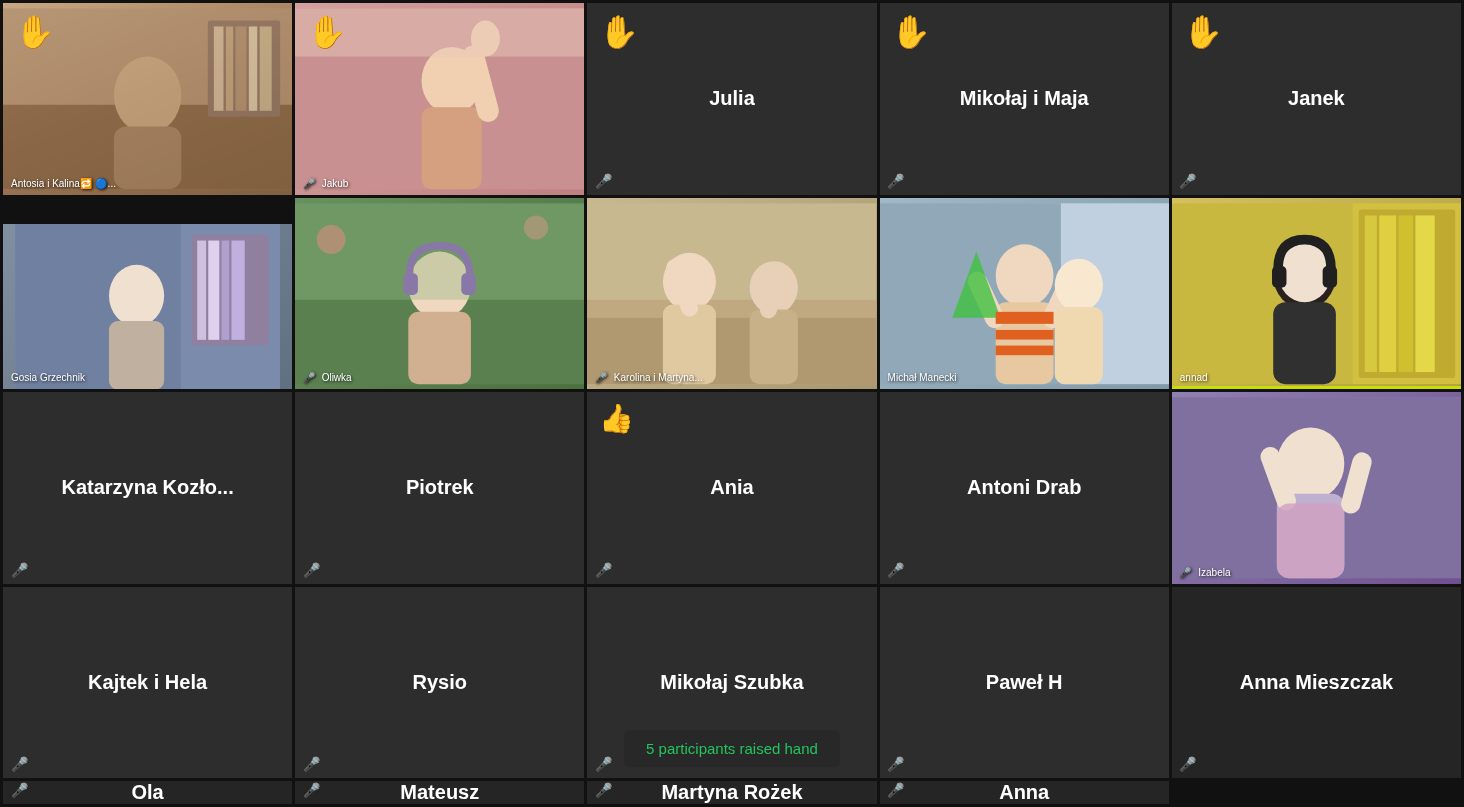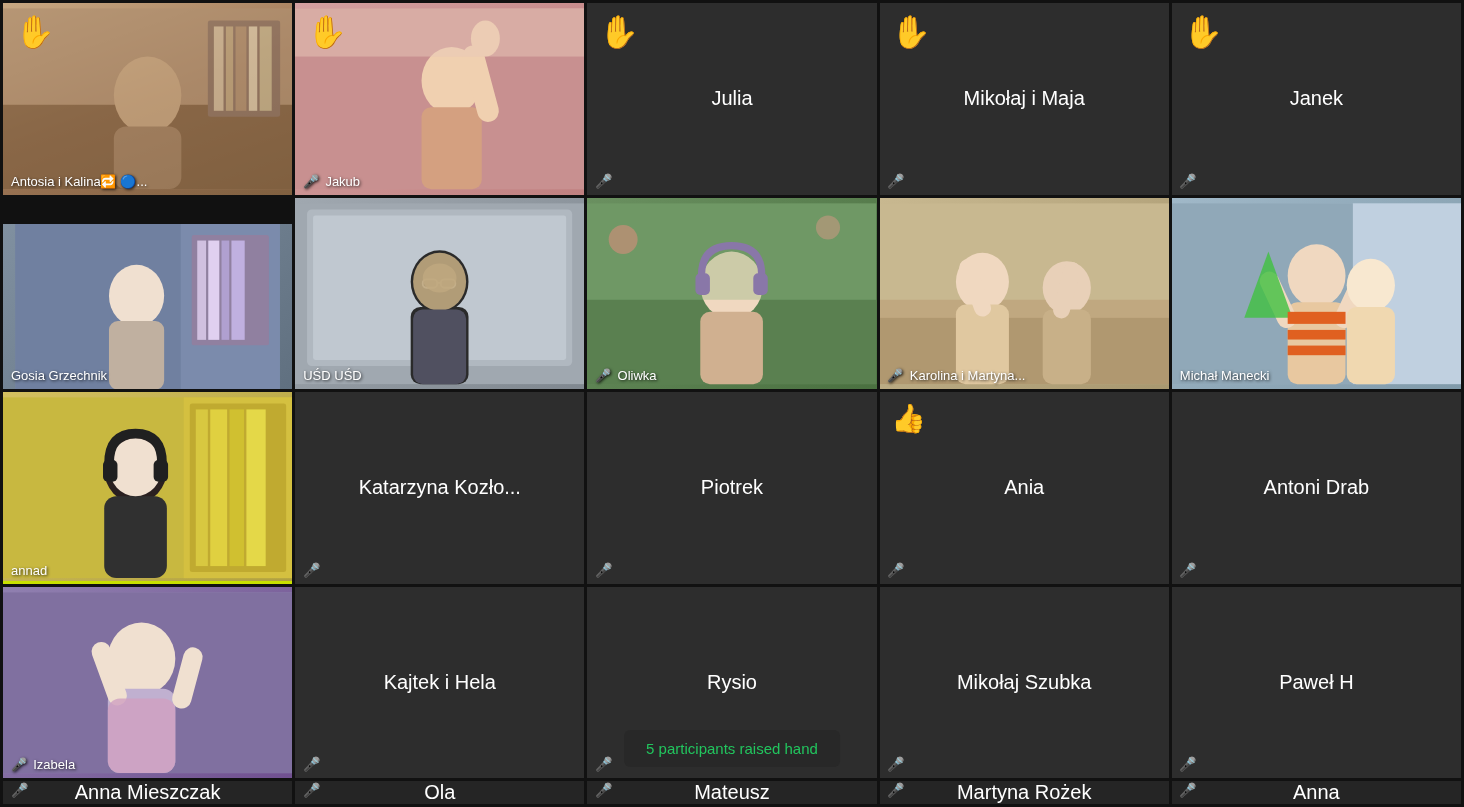--- a/index.html
+++ b/index.html
@@ -31,32 +31,32 @@
     .tile.active-border {
       outline: 3px solid #c8e000;
       outline-offset: -3px;
       margin-top: 26px;
     }
     .tile-name {
       position: absolute;
       bottom: 6px;
       left: 8px;
       color: #fff;
-      font-size: 13px;
+      font-size: 10px;
       font-weight: 500;
       text-shadow: 1px 1px 3px rgba(0,0,0,0.8);
       z-index: 10;
       display: flex;
       align-items: center;
       gap: 4px;
     }
     .tile-name-center {
       color: #fff;
       font-size: 20px;
-      font-weight: 400;
+      font-weight: 700;
       text-align: center;
       padding: 0 10px;
       z-index: 10;
       position: relative;
     }
     .raised-hand {
       position: absolute;
       top: 10px;
       left: 12px;
       font-size: 32px;
@@ -188,43 +188,20 @@
         <rect x="175" y="15" width="10" height="90" fill="#e0d0f0"></rect>
         <rect x="187" y="15" width="7" height="90" fill="#b0a0d0"></rect>
         <rect x="196" y="15" width="12" height="90" fill="#c0b0e0"></rect>
       </svg>
     </div>
     <div class="tile-name">
       <span>Gosia Grzechnik</span>
     </div>
   </div>
 
-  <div class="tile">
-    <div style="width:100%;height:100%;position:absolute;top:0;left:0;background:linear-gradient(135deg,#a0a8b0,#808890);">
-      <svg width="100%" height="100%" viewBox="0 0 240 150" style="position:absolute;top:0;left:0;">
-        <rect width="240" height="150" fill="#a0a8b0"></rect>
-
-        <rect x="10" y="5" width="220" height="130" fill="#b0b8c0" rx="4"></rect>
-        <rect x="15" y="10" width="210" height="120" fill="#c0c8d0" rx="2"></rect>
-
-        <ellipse cx="120" cy="65" rx="24" ry="26" fill="#2a2a2a"></ellipse>
-        <rect x="96" y="86" width="48" height="64" rx="8" fill="#2a2a2a"></rect>
-
-        <rect x="106" y="63" width="12" height="7" rx="3" fill="none" stroke="#e0e0e0" stroke-width="1.5"></rect>
-        <rect x="121" y="63" width="12" height="7" rx="3" fill="none" stroke="#e0e0e0" stroke-width="1.5"></rect>
-        <line x1="118" y1="66" x2="121" y2="66" stroke="#e0e0e0" stroke-width="1.5"></line>
-        <ellipse cx="120" cy="62" rx="14" ry="12" fill="#c0a880" opacity="0.8"></ellipse>
-        <ellipse cx="120" cy="65" rx="22" ry="24" fill="#c0a880" opacity="0.9"></ellipse>
-        <rect x="98" y="88" width="44" height="62" rx="8" fill="#505060"></rect>
-      </svg>
-    </div>
-    <div class="tile-name">
-      <span>UŚD UŚD</span>
-    </div>
-  </div>
 
   <div class="tile">
     <div style="width:100%;height:100%;position:absolute;top:0;left:0;background:linear-gradient(135deg,#6a9060,#4a7040);">
       <svg width="100%" height="100%" viewBox="0 0 240 150" style="position:absolute;top:0;left:0;">
         <rect width="240" height="150" fill="#6a9060"></rect>
         <rect x="0" y="80" width="240" height="70" fill="#5a8050"></rect>
 
         <ellipse cx="120" cy="68" rx="26" ry="28" fill="#f0d8c0"></ellipse>
         <rect x="94" y="90" width="52" height="60" rx="8" fill="#d0b090"></rect>
 

